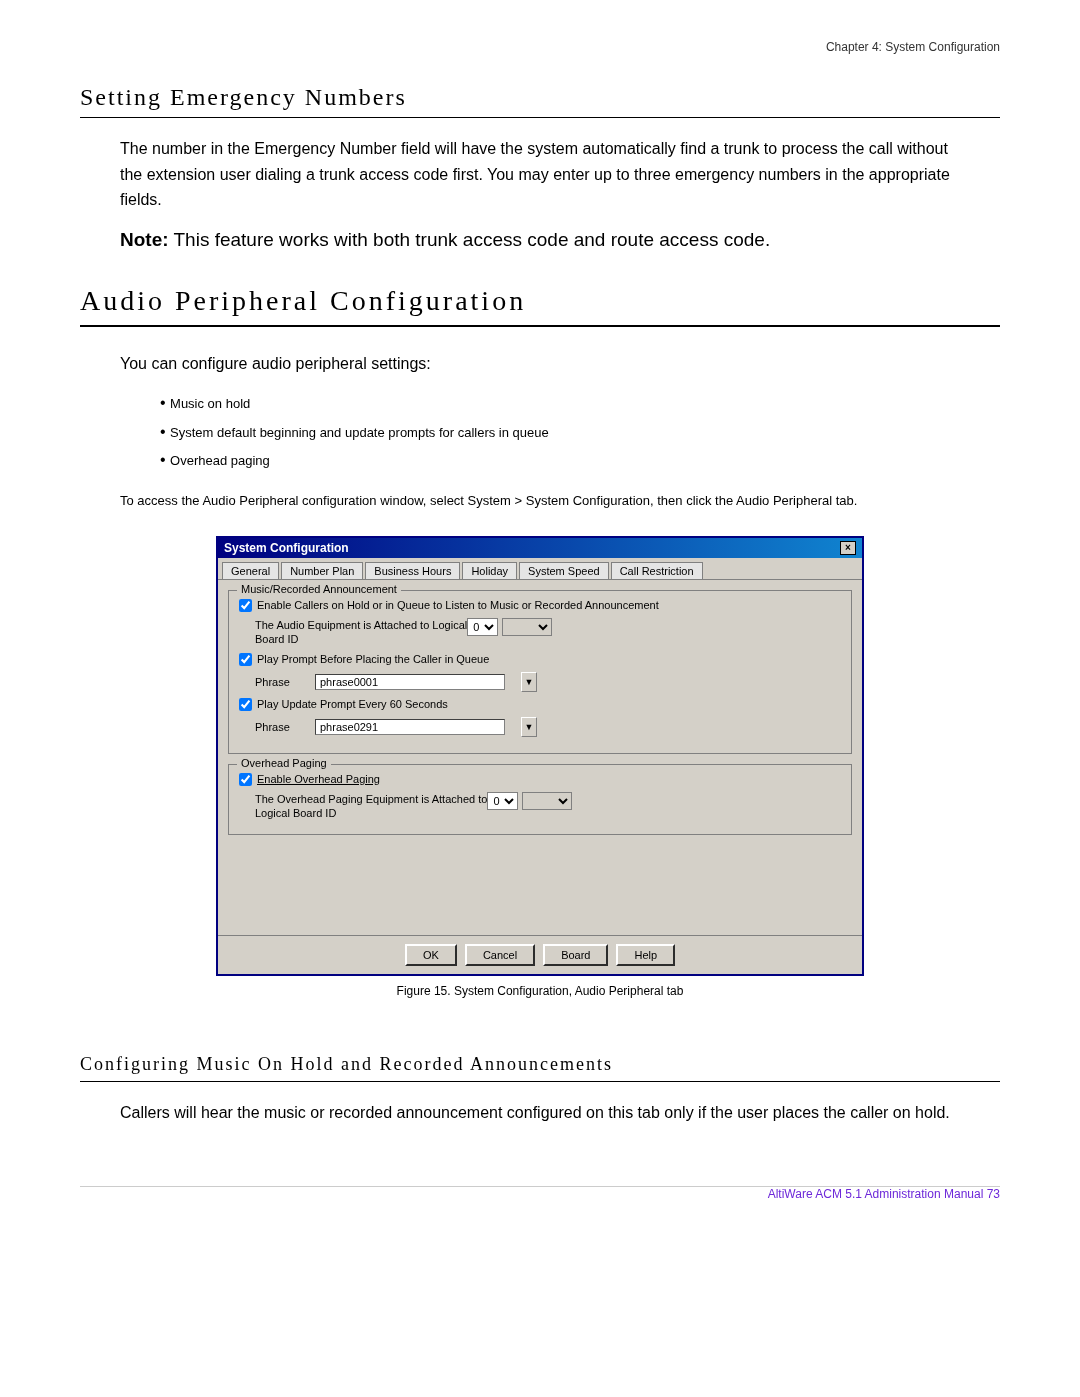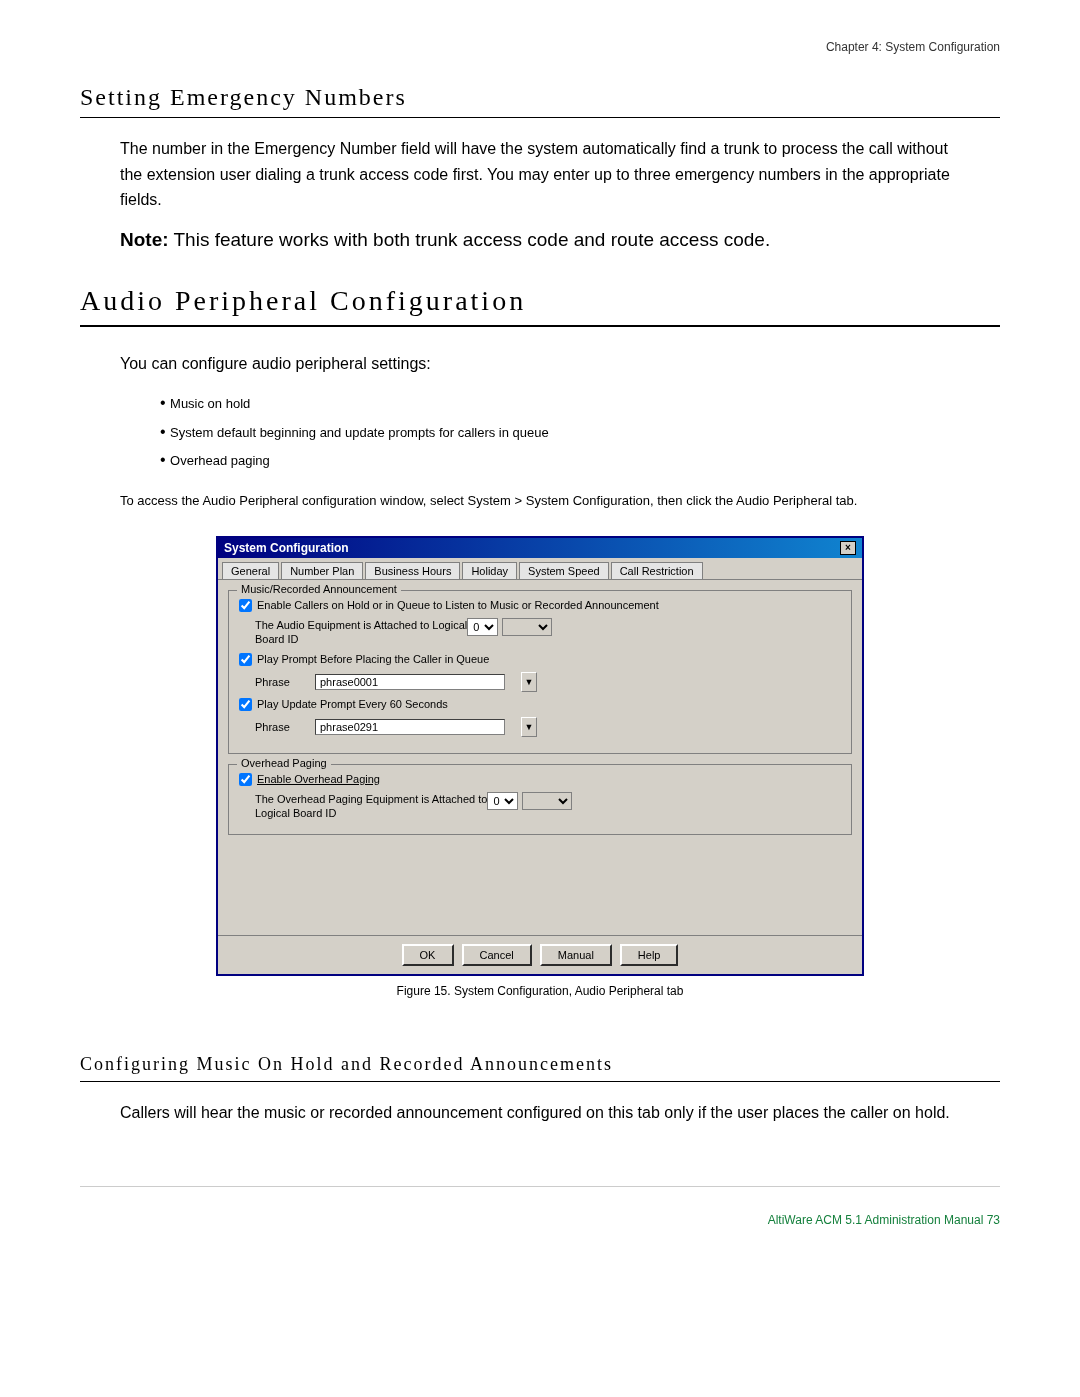--- a/index.html
+++ b/index.html
@@ -263,24 +263,24 @@
       letter-spacing: 2px;
       border-bottom: 1px solid #000;
       padding-bottom: 6px;
       margin-bottom: 18px;
     }
 
     .footer-text {
       text-align: right;
       font-family: Arial, sans-serif;
       font-size: 12px;
-      color: #15803d;
+      color: #6d28d9;
       margin-top: 60px;
       border-top: 1px solid #ccc;
-      padding-top: 26px;
+      padding-top: 0;
     }
 
     .small-input-group {
       display: flex;
       align-items: center;
       gap: 4px;
     }
 
     .phrase-select-container {
       display: flex;
@@ -431,21 +431,21 @@
           </div>
         </div>
       </div>
 
       <div style="height: 80px;"></div>
     </div>
 
     <div class="dialog-buttons">
       <button class="win-button">OK</button>
       <button class="win-button">Cancel</button>
-      <button class="win-button">Manual</button>
+      <button class="win-button">Board</button>
       <button class="win-button">Help</button>
     </div>
   </div>
 
   <p class="figure-caption">Figure 15.   System Configuration, Audio Peripheral tab</p>
 </div>
 
 <div class="subsection-title">Configuring Music On Hold and Recorded Announcements</div>
 
 <p class="body-text">Callers will hear the music or recorded announcement configured on this tab only if the user places the caller on hold.</p>

